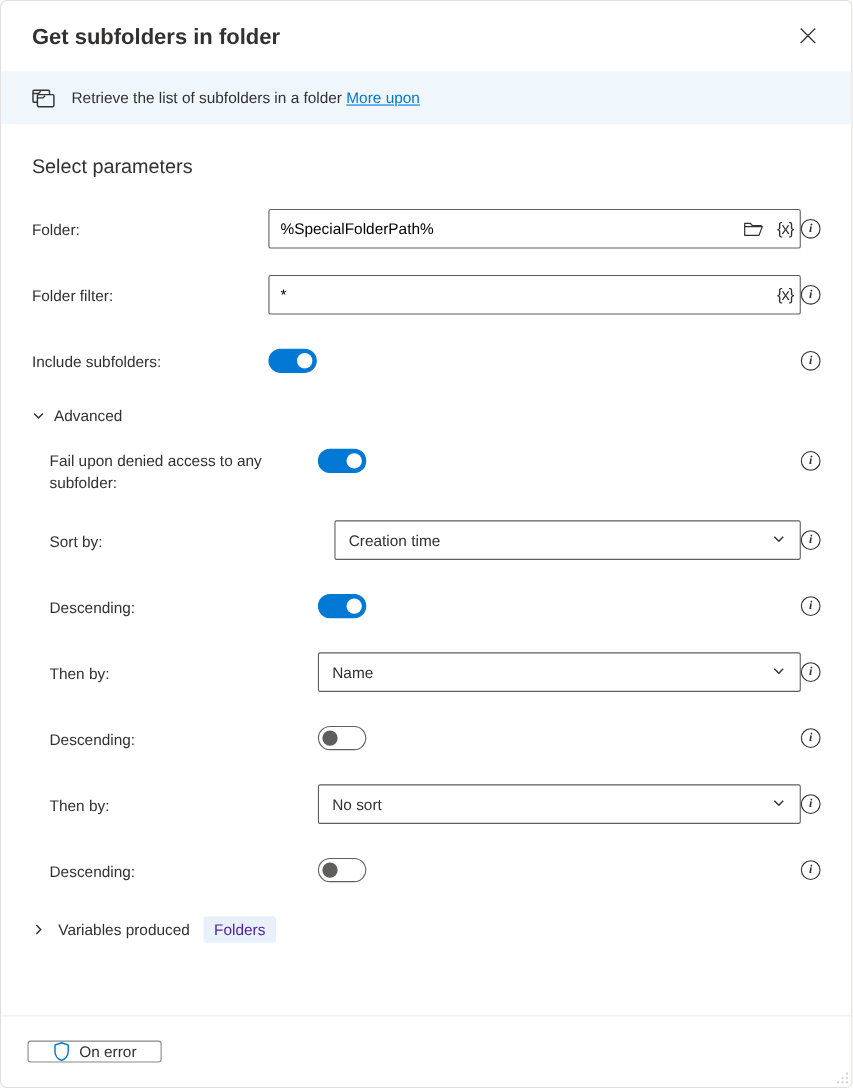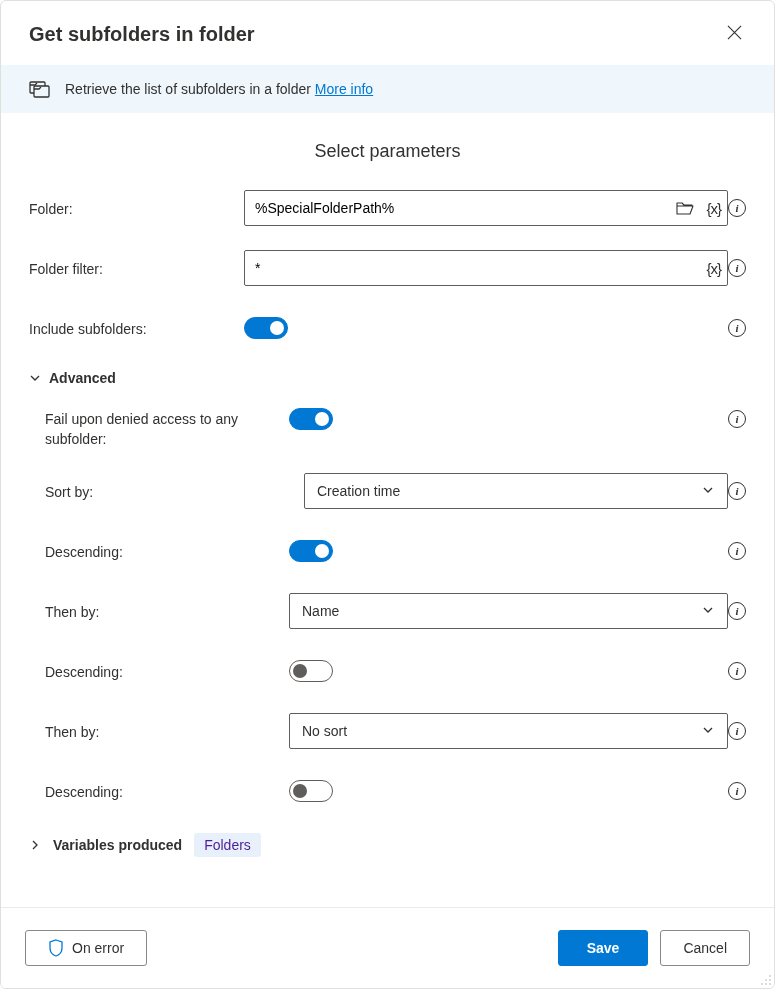--- a/index.html
+++ b/index.html
@@ -46,21 +46,20 @@
     .content {
       padding: 28px 28px 0 28px;
       overflow-y: auto;
       height: calc(100% - 70px - 50px - 86px);
     }
     .section-title {
       font-size: 18px;
       font-weight: 400;
       color: #323130;
       margin-bottom: 28px;
-      text-align: center;
     }
     .row {
       display: flex;
       align-items: center;
       margin-bottom: 24px;
       min-height: 36px;
       justify-content: flex-end;
     }
     .row.top { align-items: flex-start; }
     .label {
@@ -164,21 +163,21 @@
     }
     .toggle.on .knob { background: #fff; right: 3px; }
     .toggle.off .knob { background: #605e5c; left: 3px; }
     .expander {
       display: flex;
       align-items: center;
       gap: 8px;
       cursor: pointer;
       margin-bottom: 22px;
     }
-    .expander-label { font-weight: 700; font-size: 14px; }
+    .expander-label { font-weight: 400; font-size: 14px; }
     .chevron-small { display: inline-flex; }
     .advanced-block .label { width: 230px; padding-left: 16px; }
     .advanced-block .control-zone { }
     .vars-row {
       display: flex;
       align-items: center;
       gap: 12px;
       margin-top: 8px;
     }
     .tag {
@@ -195,21 +194,21 @@
       right: 0;
       border-top: 1px solid #edebe9;
       padding: 22px 24px;
       display: flex;
       align-items: center;
       justify-content: space-between;
       background: #fff;
     }
     .footer-right { display: flex; gap: 12px; }
     .btn {
-      height: 36px;
+      height: 20px;
       padding: 0 22px;
       border-radius: 3px;
       font-size: 14px;
       font-family: inherit;
       cursor: pointer;
       display: inline-flex;
       align-items: center;
       gap: 8px;
     }
     .btn-secondary {
@@ -246,21 +245,21 @@
 </div>
 
 <div class="info-banner">
   <svg width="22" height="20" viewBox="0 0 22 20">
     <rect x="1" y="3" width="15" height="11" rx="1" stroke="#323130" stroke-width="1.3" fill="none"></rect>
     <path d="M1 6 h5 l2 -2" stroke="#323130" stroke-width="1.3" fill="none"></path>
     <rect x="5" y="7" width="15" height="11" rx="1" stroke="#323130" stroke-width="1.3" fill="#eff6fc"></rect>
     <path d="M5 10 h5 l2 -2" stroke="#323130" stroke-width="1.3" fill="none"></path>
   </svg>
   <span class="info-banner-text">
-    <span>Retrieve the list of subfolders in a folder </span><a>More info</a>
+    <span>Retrieve the list of subfolders in a folder </span><a>More upon</a>
   </span>
 </div>
 
 <div class="content">
   <div class="section-title">Select parameters</div>
 
   <div class="row">
     <div class="label">Folder:</div>
     <div class="control-zone">
       <div class="input-wrapper">
@@ -404,28 +403,20 @@
 
 </div>
 
 <div class="footer">
   <button class="btn btn-secondary">
     <svg width="16" height="18" viewBox="0 0 16 18">
         <path d="M8 1 L14 3 V9 C14 13 11 16 8 17 C5 16 2 13 2 9 V3 Z" stroke="#0078d4" stroke-width="1.3" fill="none"></path>
       </svg>
     <span>On error</span>
   </button>
-  <div class="footer-right">
-    <button class="btn btn-primary">
-        <span>Save</span>
-      </button>
-    <button class="btn btn-secondary">
-        <span>Cancel</span>
-      </button>
-  </div>
 </div>
 
 <svg class="resize-grip" viewBox="0 0 12 12">
   <circle cx="10" cy="2" r="1" fill="#888"></circle>
     <circle cx="6" cy="6" r="1" fill="#888"></circle>
     <circle cx="10" cy="6" r="1" fill="#888"></circle>
   <circle cx="2" cy="10" r="1" fill="#888"></circle>
     <circle cx="6" cy="10" r="1" fill="#888"></circle>
     <circle cx="10" cy="10" r="1" fill="#888"></circle>
 </svg>

